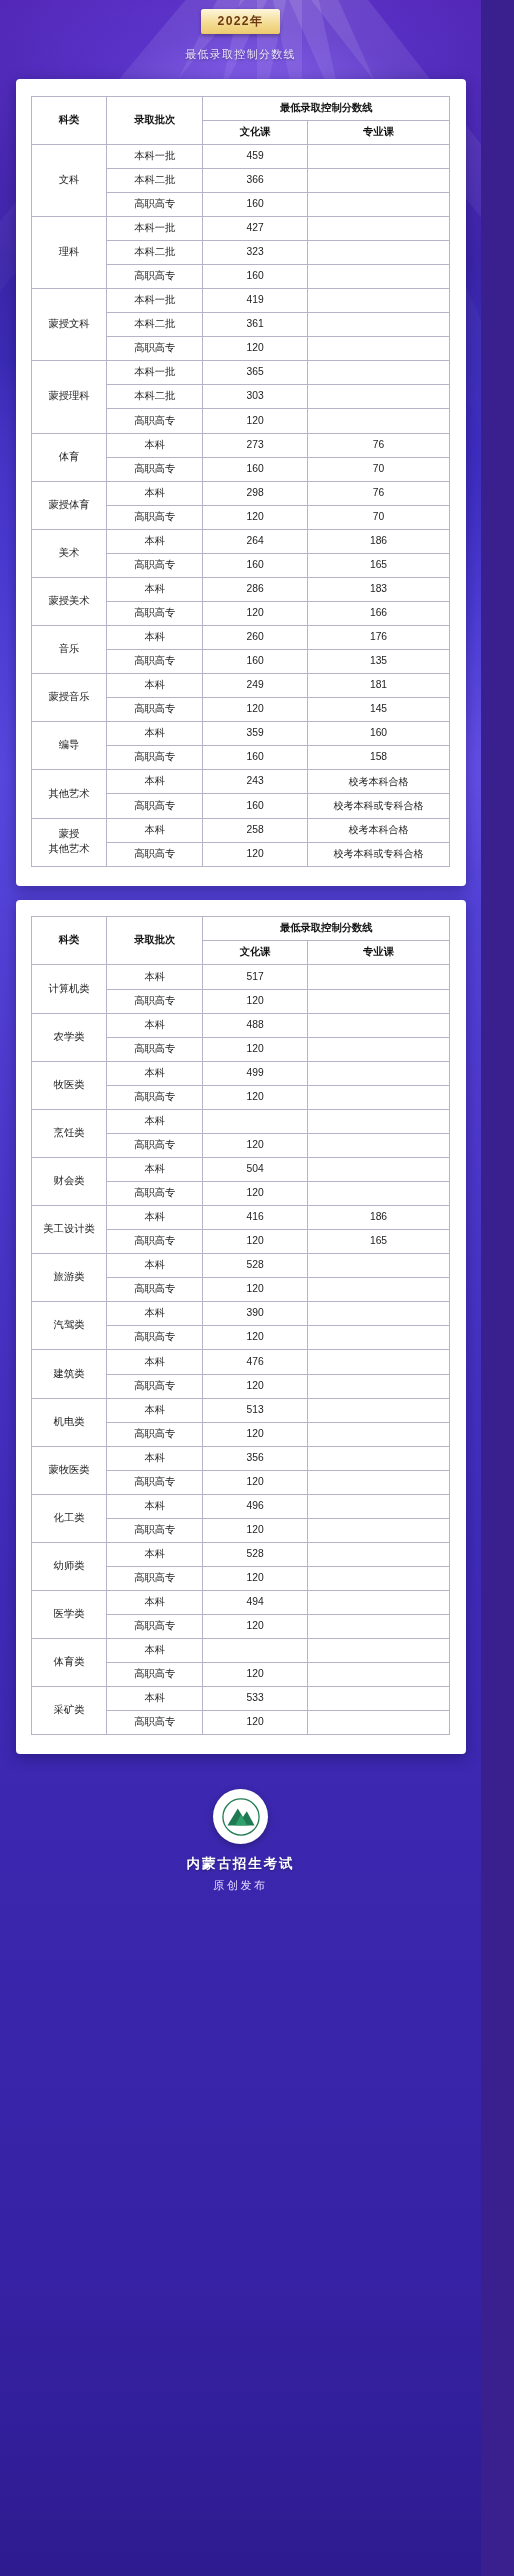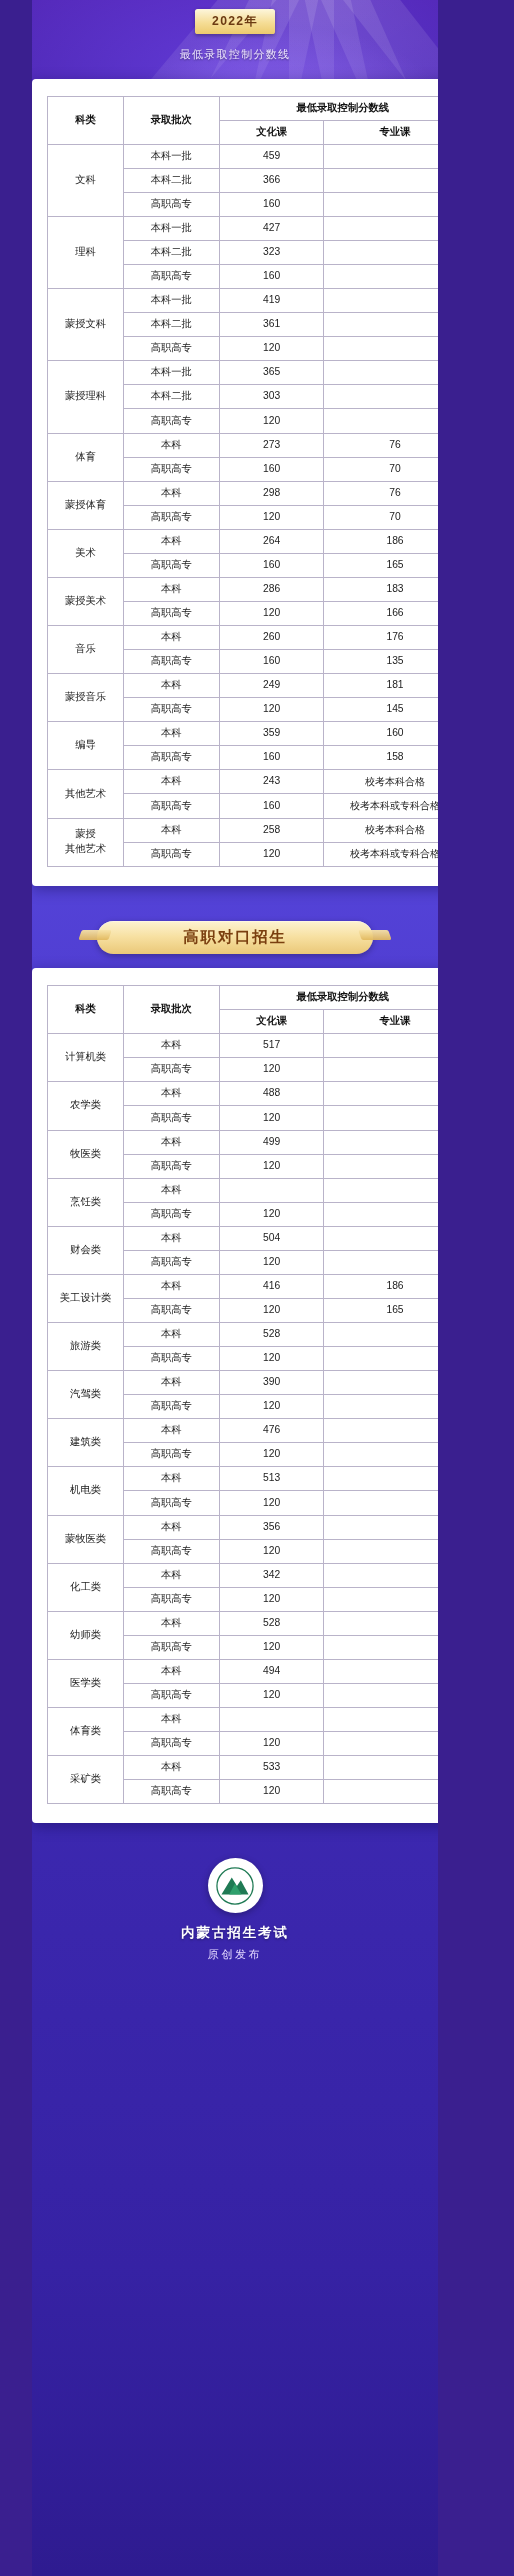--- a/index.html
+++ b/index.html
@@ -4,28 +4,27 @@
 <style>
   html,body{margin:0;padding:0;}
   body{
     width:514px;
     background:#3a1f8f;
     font-family:"Liberation Sans", sans-serif;
     -webkit-font-smoothing:antialiased;
   }
   .page{
     position:relative;
-    width:406px;
+    width:481px;
     min-height:2576px;
     background:
       radial-gradient(ellipse 578px 321px at 50% 77px, rgba(120,80,255,.55), rgba(120,80,255,0) 70%),
       radial-gradient(ellipse 450px 257px at 85% 450px, rgba(60,40,190,.6), rgba(60,40,190,0) 70%),
       linear-gradient(180deg,#4b1fa8 0%,#3e1fa0 6%,#3a2bb4 14%,#4a3ad0 22%,#5747dd 30%,#4b37c9 45%,#3f2bb8 60%,#3a26ac 75%,#3622a4 88%,#2e1b90 100%);
     overflow:hidden;
-    margin-left:32px;
   }
   
   .rays{position:absolute;left:0;top:0;width:514px;height:450px;overflow:hidden;pointer-events:none;}
   .ray{position:absolute;top:-77px;left:50%;width:45px;height:578px;
        background:linear-gradient(180deg,rgba(255,255,255,.13),rgba(255,255,255,0));
        transform-origin:50% 0;}
   .glow{position:absolute;border-radius:50%;pointer-events:none;}
   .g1{left:90px;top:26px;width:334px;height:206px;background:radial-gradient(closest-side,rgba(160,120,255,.55),rgba(160,120,255,0));}
   .g2{left:-51px;top:334px;width:270px;height:270px;background:radial-gradient(closest-side,rgba(90,60,220,.45),rgba(90,60,220,0));}
   .g3{left:334px;top:630px;width:270px;height:270px;background:radial-gradient(closest-side,rgba(120,90,240,.35),rgba(120,90,240,0));}
@@ -359,23 +358,20 @@
           </tr>
           <tr>
             <td>高职高专</td>
             <td>120</td>
             <td class="small">校考本科或专科合格</td>
           </tr>
         </tbody>
     </table>
   </div>
 
-  <div class="banner" style="margin-top:35px;">
-    <span class="banner-inner">高职对口招生</span>
-  </div>
 
   <div class="card">
     <table class="grade">
       <thead>
         <tr>
           <th class="w-cat" rowspan="2">科类</th>
           <th class="w-batch" rowspan="2">录取批次</th>
           <th colspan="2">最低录取控制分数线</th>
         </tr>
         <tr>
@@ -501,21 +497,21 @@
             <td></td>
           </tr>
           <tr>
             <td>高职高专</td>
             <td>120</td>
             <td></td>
           </tr>
           <tr>
             <td class="cat" rowspan="2">化工类</td>
             <td>本科</td>
-            <td>342</td>
+            <td>496</td>
             <td></td>
           </tr>
           <tr>
             <td>高职高专</td>
             <td>120</td>
             <td></td>
           </tr>
           <tr>
             <td class="cat" rowspan="2">幼师类</td>
             <td>本科</td>

